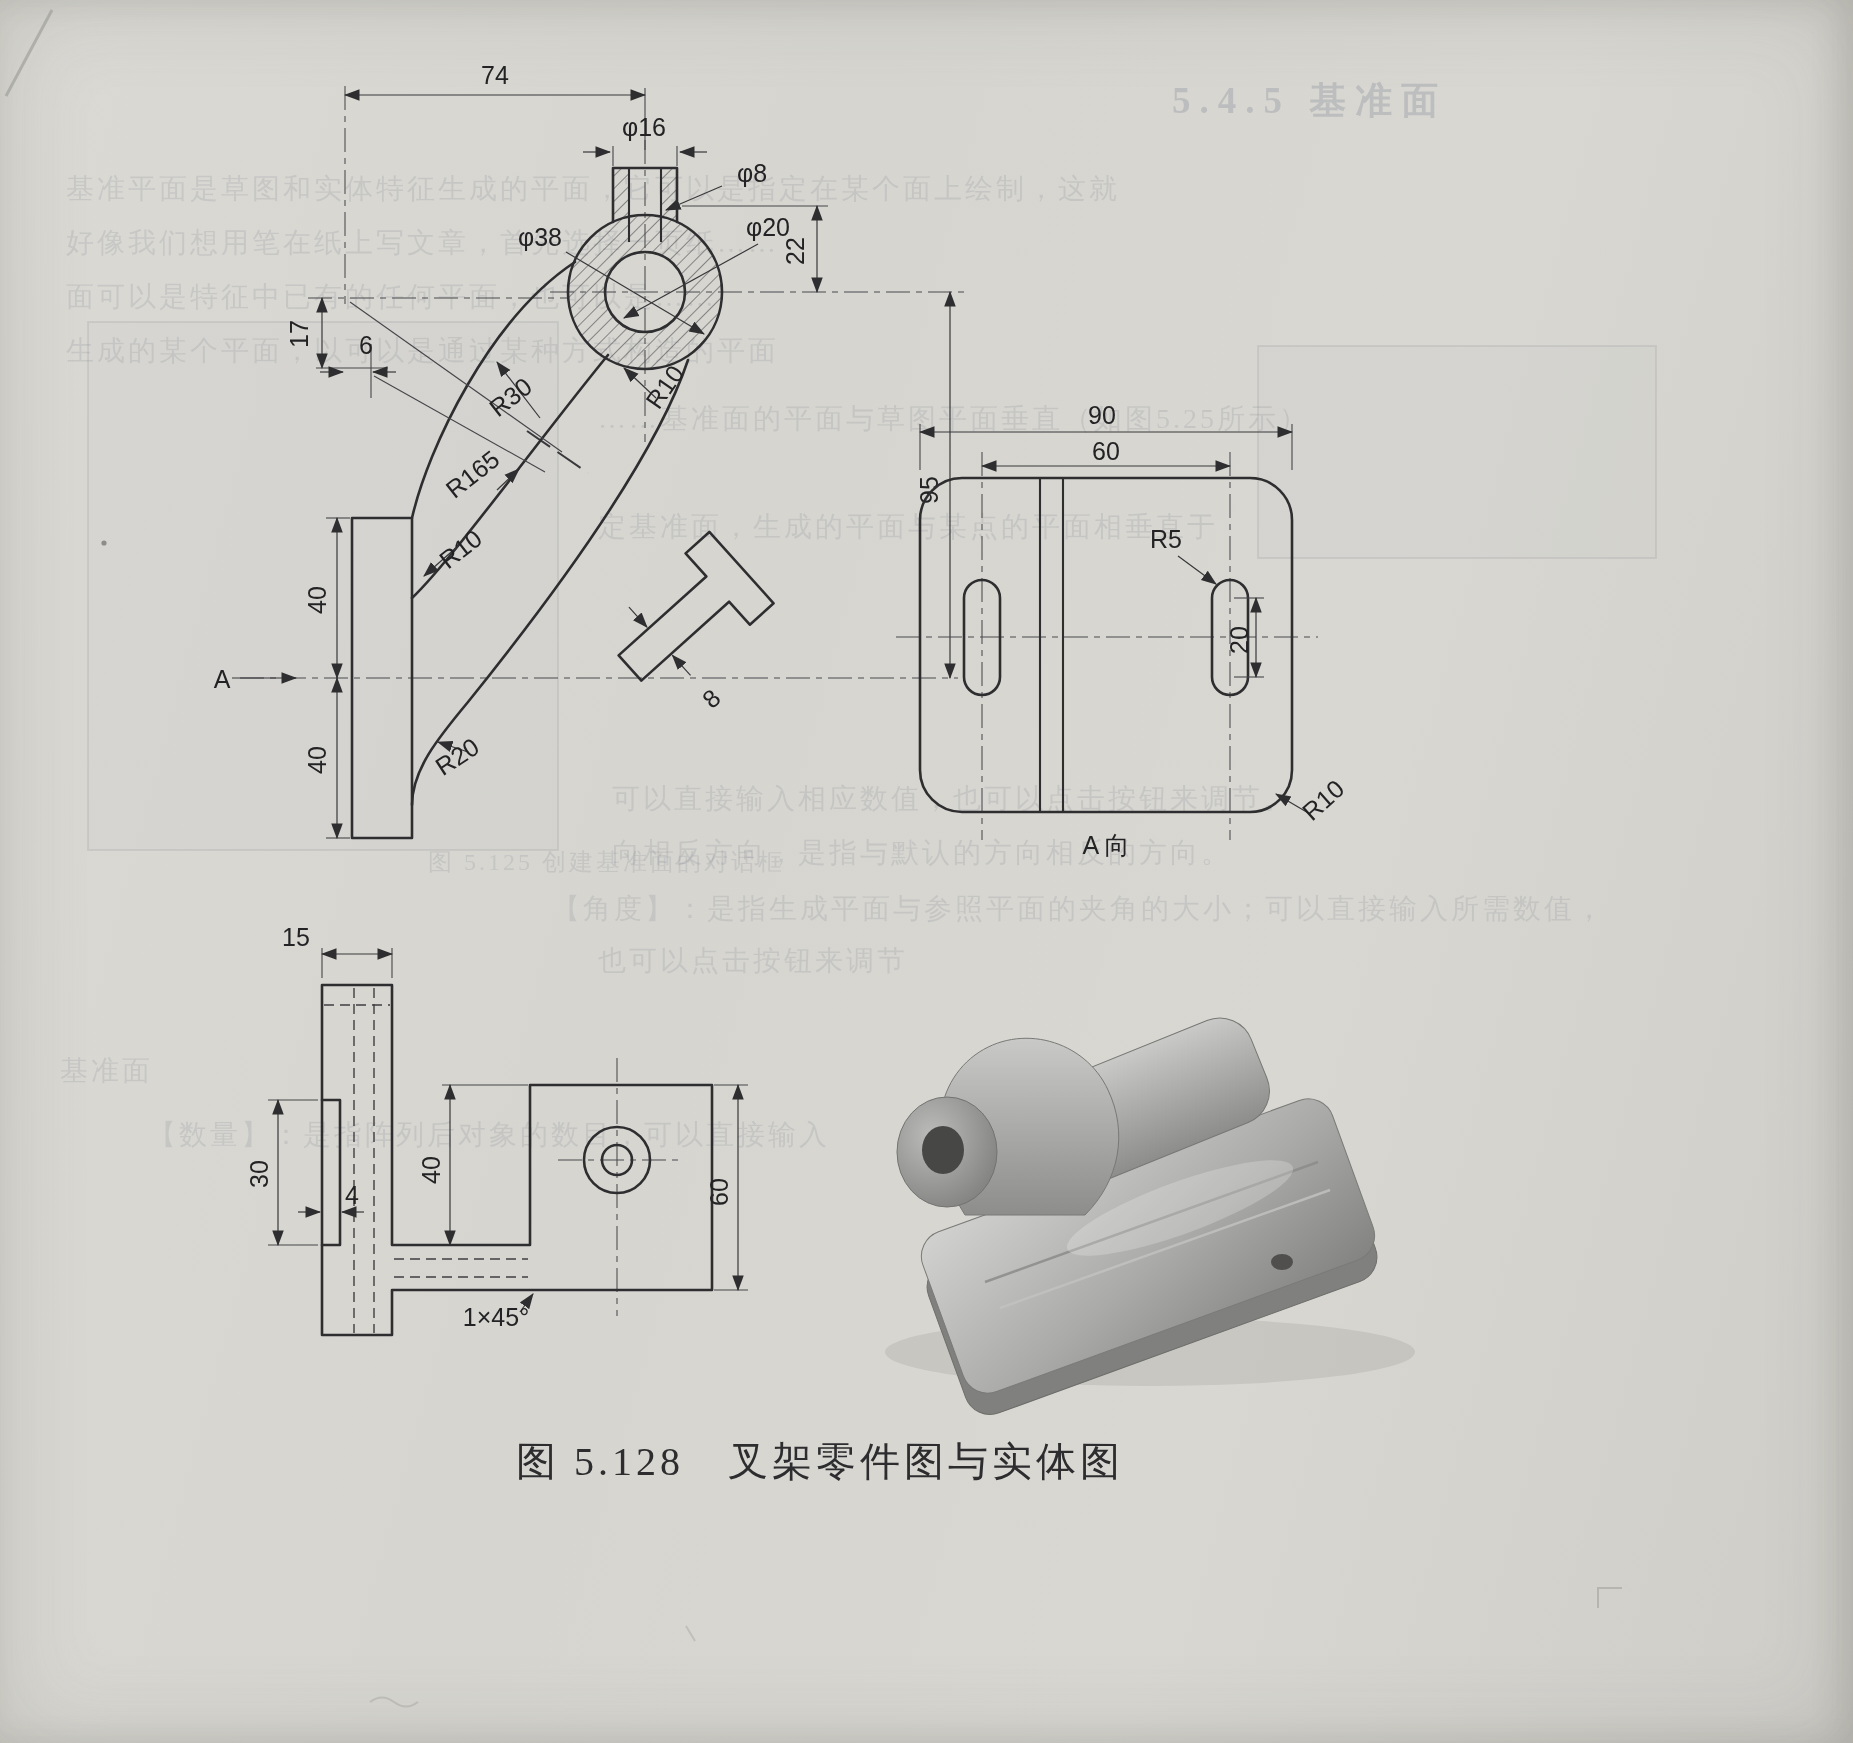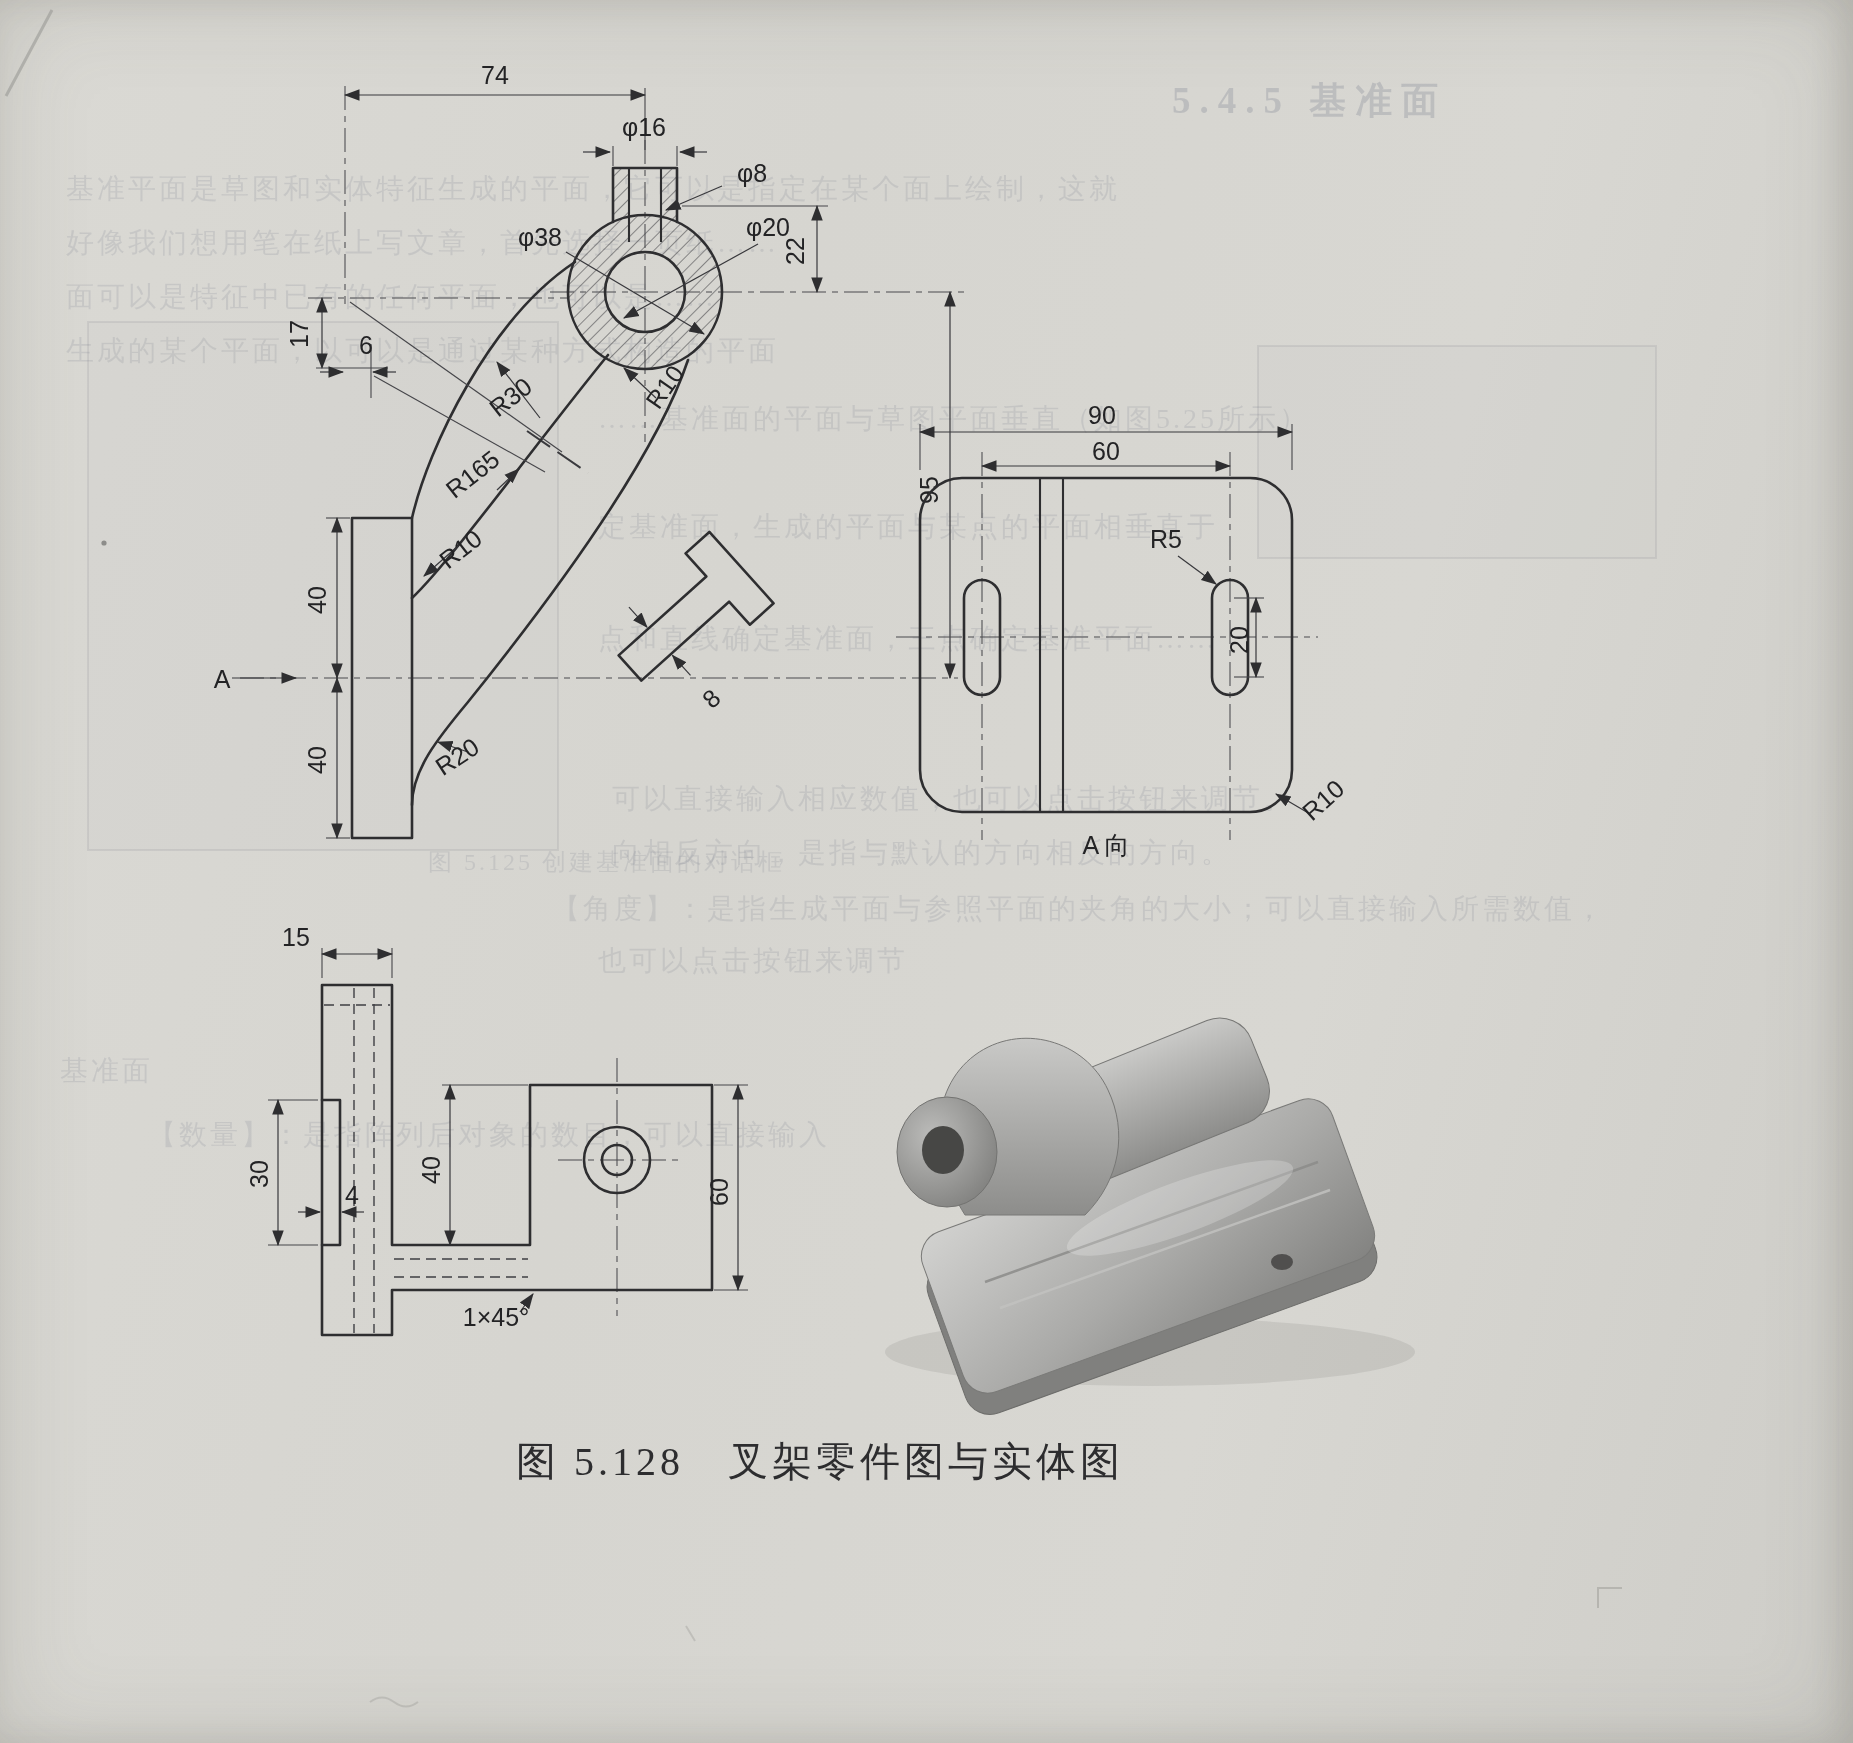--- a/index.html
+++ b/index.html
@@ -39,21 +39,20 @@
 
 <div class="page">
 
   <div class="bt h" style="left:1172px;top:76px">5.4.5 基准面</div>
   <div class="bt" style="left:66px;top:170px">基准平面是草图和实体特征生成的平面，它可以是指定在某个面上绘制，这就</div>
   <div class="bt" style="left:66px;top:224px">好像我们想用笔在纸上写文章，首先选择一页纸……</div>
   <div class="bt" style="left:66px;top:278px">面可以是特征中已有的任何平面，也可以是……</div>
   <div class="bt" style="left:66px;top:332px">生成的某个平面，以可以是通过某种方式构造的平面</div>
   <div class="bt" style="left:598px;top:400px">……基准面的平面与草图平面垂直（如图5.25所示）</div>
   <div class="bt" style="left:598px;top:508px">定基准面，生成的平面与某点的平面相垂直于</div>
-  <div class="bt" style="left:598px;top:620px">点和直线确定基准面，三点确定基准平面……</div>
   <div class="bt" style="left:612px;top:780px">可以直接输入相应数值，也可以点击按钮来调节。</div>
   <div class="bt" style="left:612px;top:834px">向相反方向，是指与默认的方向相反的方向。</div>
   <div class="bt" style="left:552px;top:890px">【角度】：是指生成平面与参照平面的夹角的大小；可以直接输入所需数值，</div>
   <div class="bt" style="left:598px;top:942px">也可以点击按钮来调节</div>
   <div class="bt" style="left:60px;top:1052px">基准面</div>
   <div class="bt" style="left:148px;top:1116px">【数量】：是指阵列后对象的数目，可以直接输入</div>
   <div class="bt small" style="left:428px;top:846px">图 5.125 创建基准面的对话框</div>
 
   <svg class="art" width="1853" height="1743" viewBox="0 0 1853 1743">
     <defs>

